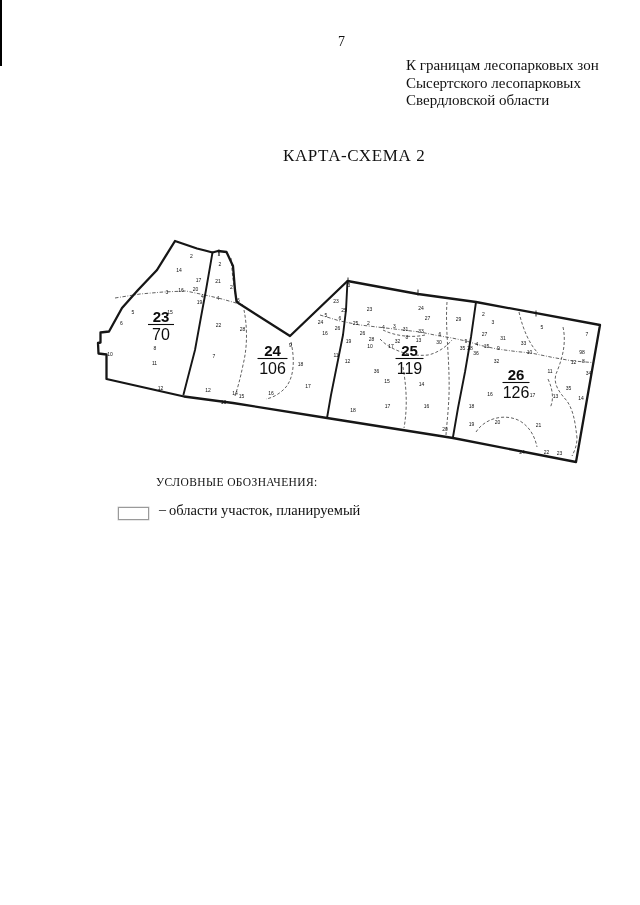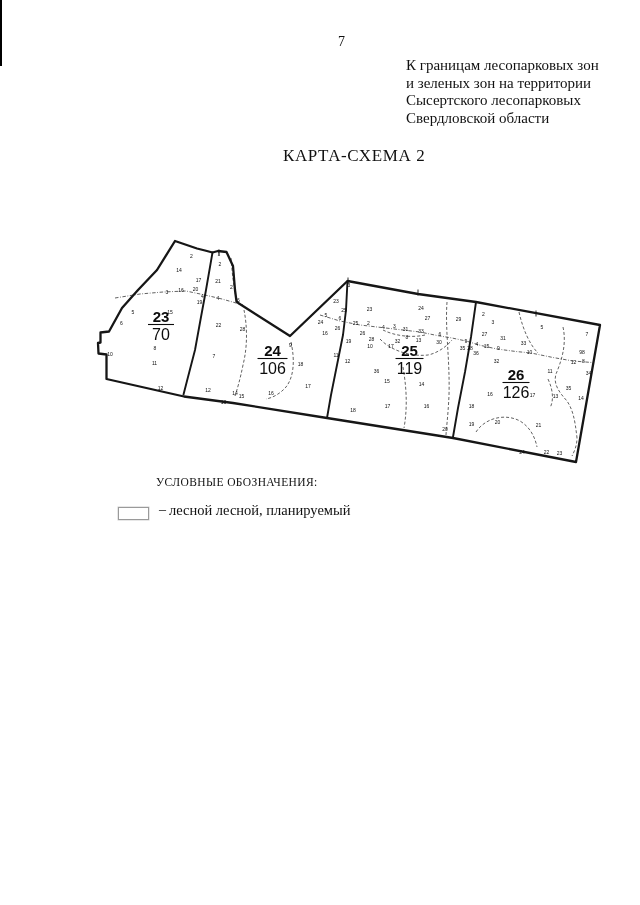--- a/index.html
+++ b/index.html
@@ -21,21 +21,20 @@
 </head>
 <body>
 
 <div class="page">
   <div class="scan-artifact"></div>
 
   <div class="page-number">7</div>
 
   <div class="header-note">
       <div>К границам лесопарковых зон</div>
-      <div>и зеленых зон на территории</div>
       <div>Сысертского лесопарковых</div>
       <div>Свердловской области</div>
     </div>
 
   <div class="doc-title">КАРТА-СХЕМА 2</div>
 
   <svg id="map-svg" width="640" height="905" viewBox="0 0 640 905" xmlns="http://www.w3.org/2000/svg">
       <polyline points="115,298 140,294 163,292 186,291 205,295 222,299 243,305" fill="none" stroke="#3a3a3a" stroke-width="0.8" stroke-dasharray="3.5 1.6 0.8 1.6"></polyline>
       <polyline points="320,315 340,321 360,325 390,328.5 420,332 437,335.5 452,338 466,341 481,345.5 497,349 516,351.5 531,353 553,357.5 573,361 592,362.5" fill="none" stroke="#3a3a3a" stroke-width="0.8" stroke-dasharray="3.5 1.6 0.8 1.6"></polyline>
       <path d="M231,258 C232,270 233,283 236,297" fill="none" stroke="#2e2e2e" stroke-width="0.75" stroke-dasharray="3 2"></path>
@@ -172,17 +171,17 @@
       <line x1="502.5" y1="382.5" x2="529.5" y2="382.5" stroke="#0c0c0c" stroke-width="1.1"></line>
       <text x="516" y="397.5" text-anchor="middle" fill="#0c0c0c" font-family="&quot;Liberation Sans&quot;, sans-serif" font-size="16">126</text>
     </svg>
 
   <div class="legend">
     <div class="legend-heading">УСЛОВНЫЕ ОБОЗНАЧЕНИЯ:</div>
     <div class="legend-row">
       <span class="swatch"></span>
       <span class="legend-dash">–</span>
       <div class="legend-text">
-          <div>лесной лесной, планируемый</div>
+          <div>области участок, планируемый</div>
         </div>
     </div>
   </div>
 </div>
 
 </body></html>

